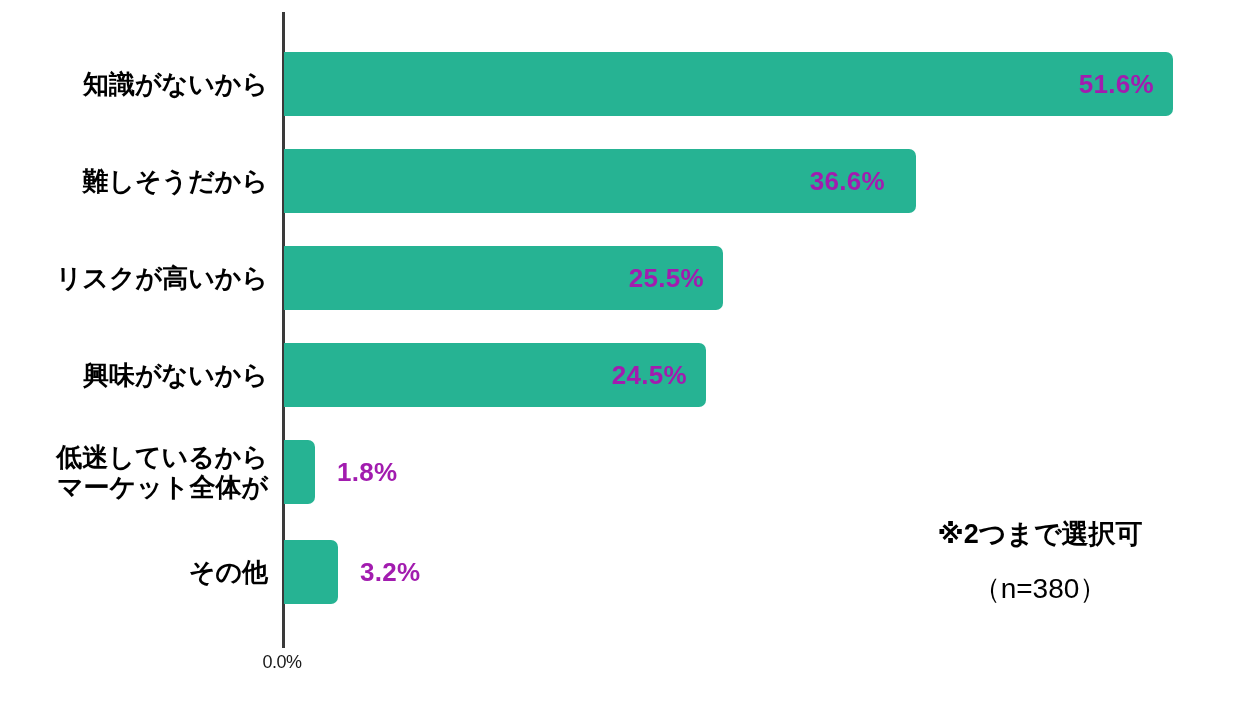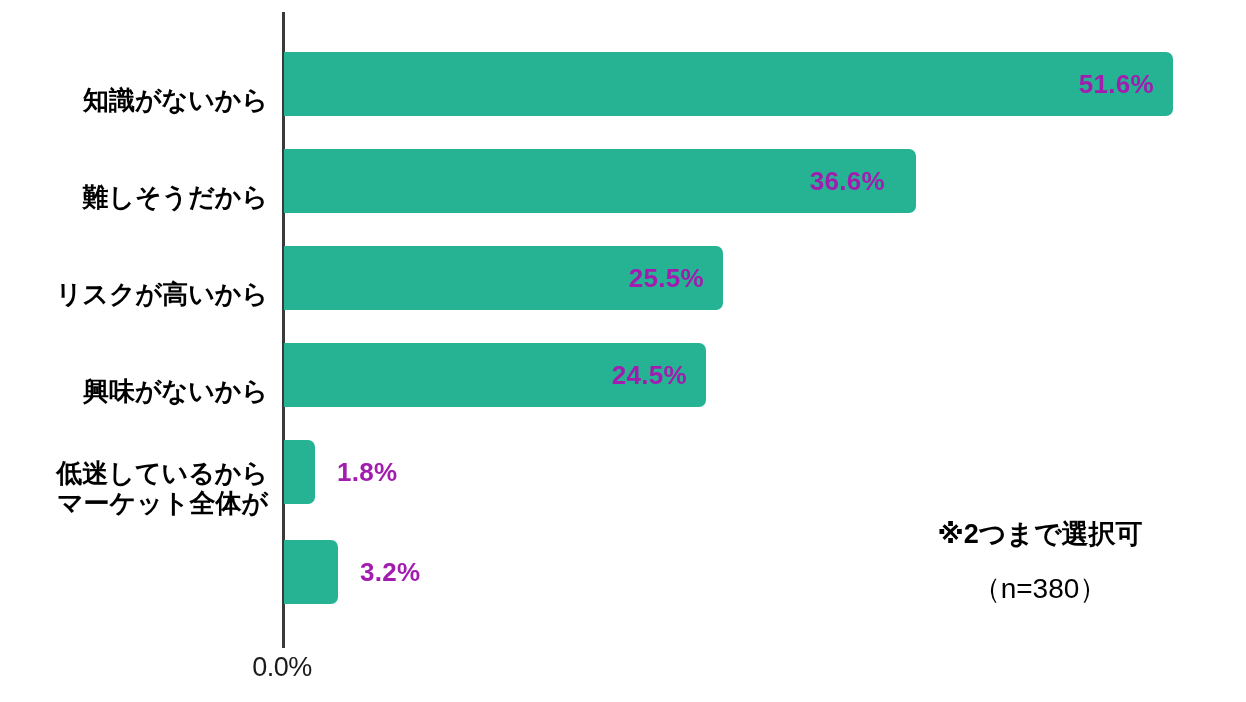--- a/index.html
+++ b/index.html
@@ -28,21 +28,21 @@
     width: 3px;
     height: 636px;
     background: #3a3a3a;
   }
   .axis-tick-label {
     position: absolute;
     left: 232px;
     top: 652px;
     width: 100px;
     text-align: center;
-    font-size: 27px;
+    font-size: 18px;
     color: #1a1a1a;
     letter-spacing: -0.5px;
     font-weight: 400;
   }
 
   
   .rows {
     position: absolute;
     left: 0;
     top: 0;
@@ -51,21 +51,21 @@
   }
   .row {
     position: absolute;
     left: 0;
     width: 1246px;
     height: 64px;
   }
   .cat-label {
     position: absolute;
     left: 0;
-    top: 16px;
+    top: 0;
     width: 268px;
     height: 64px;
     display: flex;
     flex-direction: column;
     align-items: flex-end;
     justify-content: center;
     text-align: right;
     font-size: 26px;
     font-weight: 700;
     color: #000000;
@@ -176,20 +176,23 @@
         <span>低迷しているから</span>
         <span>マーケット全体が</span>
       </div>
       <div class="bar" style="width:31px;"></div>
       <div class="bar-value outside" style="left:337px; width:200px;">
         <span>1.8%</span>
       </div>
     </div>
 
     <div class="row" style="top:540px;">
+      <div class="cat-label">
+        <span>その他</span>
+      </div>
       <div class="bar" style="width:54px;"></div>
       <div class="bar-value outside" style="left:360px; width:200px;">
         <span>3.2%</span>
       </div>
     </div>
 
   </div>
 
   <div class="axis-tick-label">0.0%</div>
 

